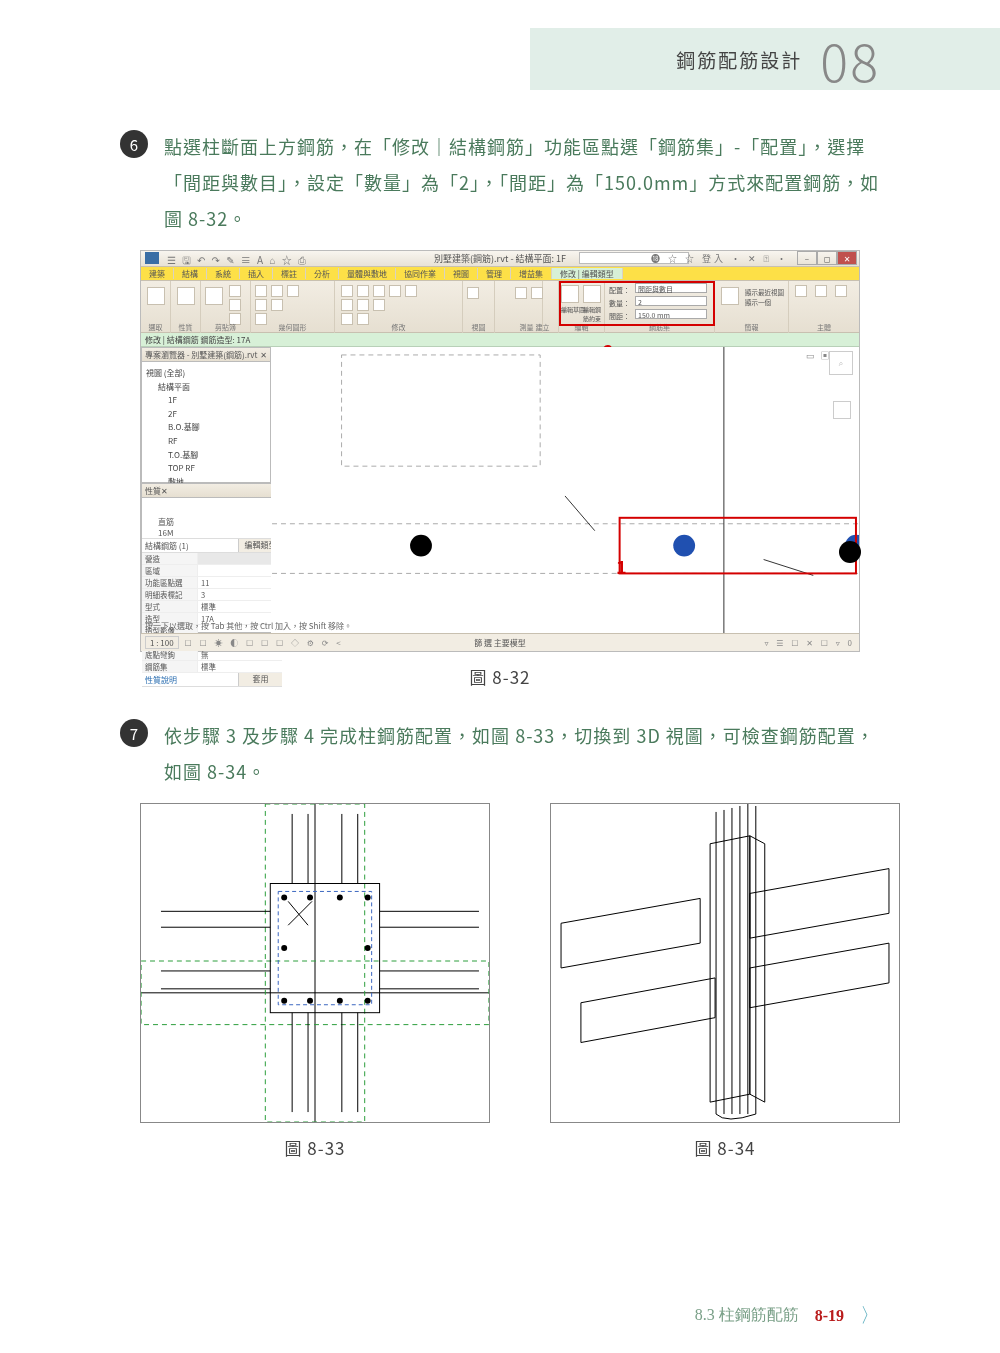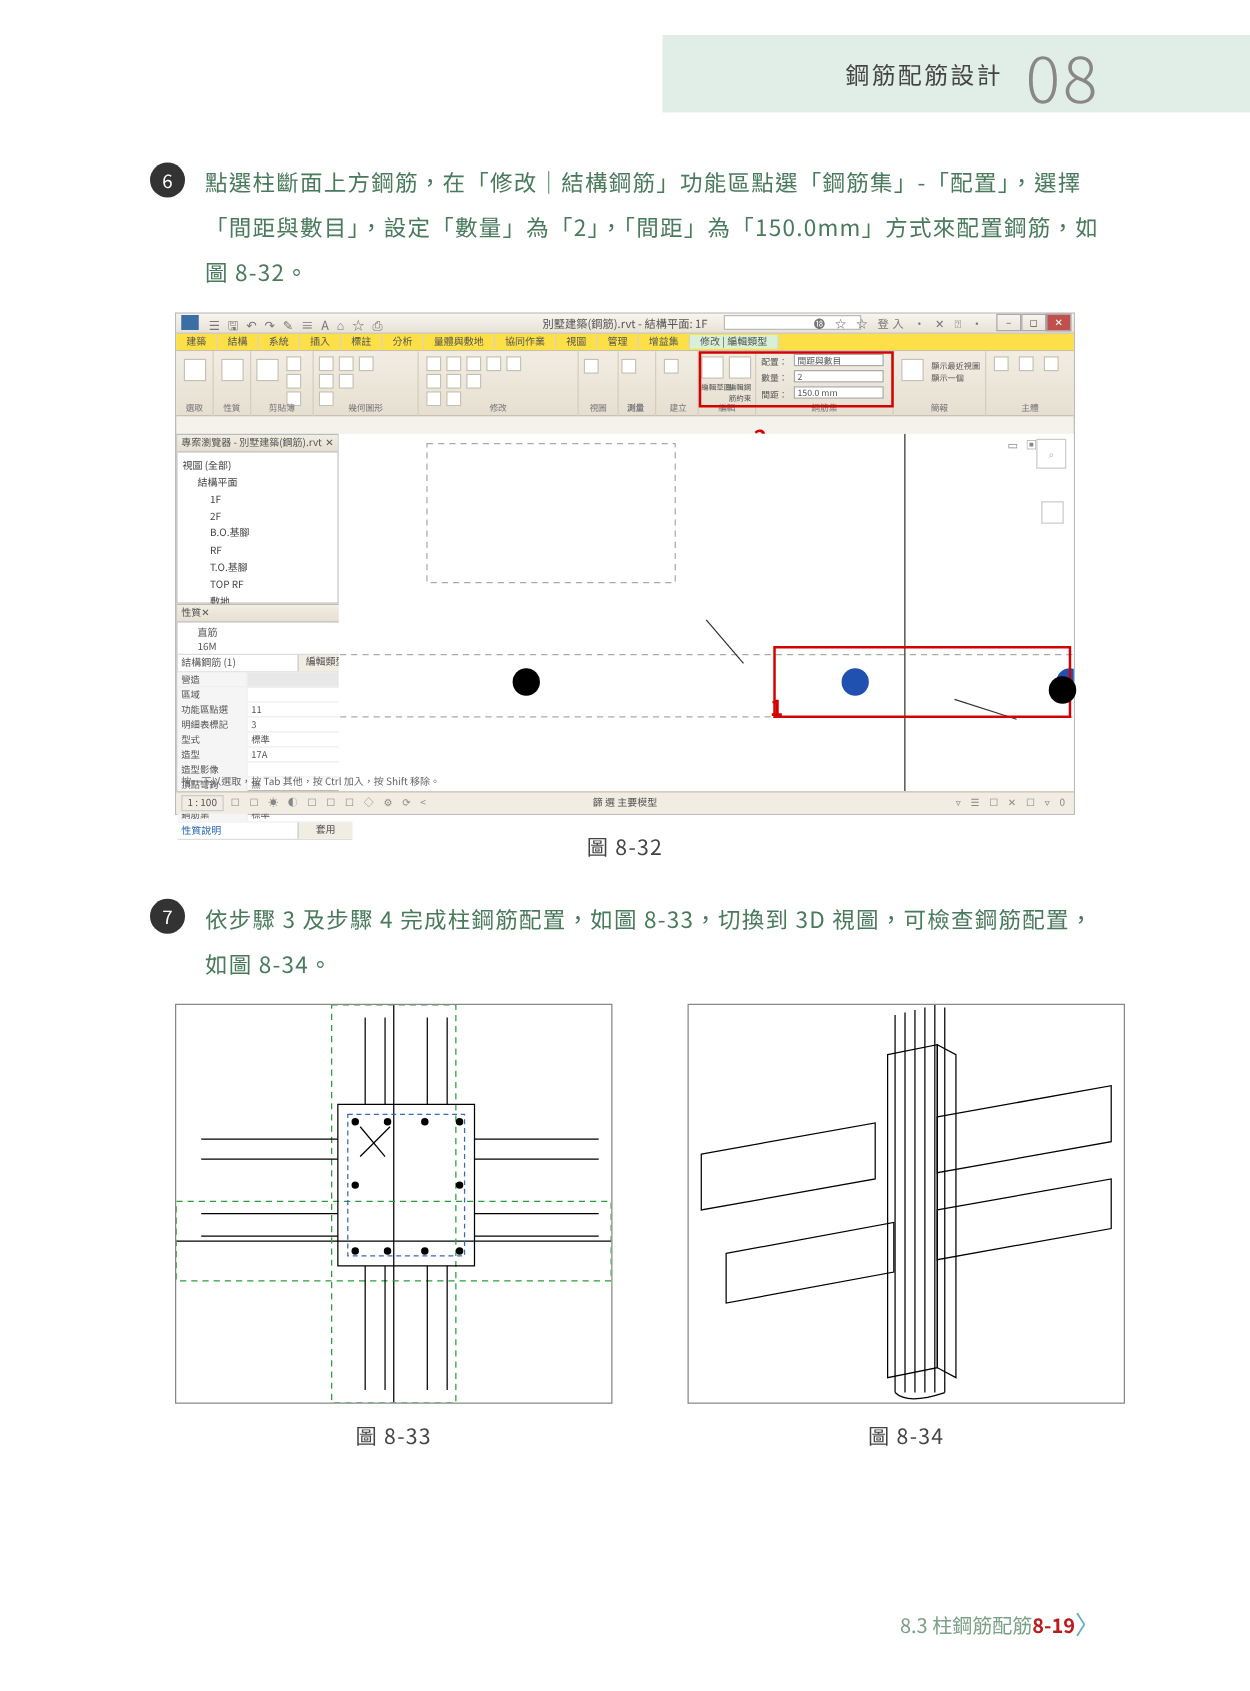--- a/index.html
+++ b/index.html
@@ -89,21 +89,21 @@
   .browser .hdr { height:14px; background:linear-gradient(#f2ede3,#e6dfd1); border-bottom:1px solid #bbb; font-size:8px; padding:1px 3px; position:relative;}
   .browser .hdr .x { position:absolute; right:3px; top:1px;}
   .tree { padding:4px 4px; font-size:8px; line-height:1.7; color:#444;}
   .tree .indent1 { padding-left:12px;}
   .tree .indent2 { padding-left:22px;}
   .props {
     position:absolute; left:0; top:232px; width:142px; height:150px;
     background:#fff; border:1px solid #bbb;
   }
   .props .hdr { height:14px; background:linear-gradient(#f2ede3,#e6dfd1); border-bottom:1px solid #bbb; font-size:8px; padding:1px 3px; position:relative;}
-  .props .swatch { height:26px; border-bottom:1px solid #ddd; padding:3px 16px; font-size:8px; line-height:1.4;}
+  .props .swatch { height:26px; border-bottom:1px solid #ddd; padding:3px 16px; font-size:8px; line-height:1.4;margin-top:15px;}
   .props .row { display:flex; height:12px; border-bottom:1px solid #eee; font-size:7.5px;}
   .props .row .k { width:56px; padding-left:3px; border-right:1px solid #eee; background:#f5f5f5;}
   .props .row .v { flex:1; padding-left:3px;}
   .props .filterrow { display:flex; height:14px; border-bottom:1px solid #ddd; font-size:8px;}
   .props .filterrow .f { flex:1; padding:1px 3px;}
   .props .filterrow .etbtn { width:44px; border-left:1px solid #ccc; background:#f2ede3; text-align:center;}
   .canvas {
     position:absolute; left:130px; top:96px; right:0; bottom:18px;
     background:#fff;
   }
@@ -125,22 +125,22 @@
 
   .caption { text-align:center; font-size:17px; color:#444; margin-top:12px; letter-spacing:1px;}
 
   
   .row2 { display:flex; gap:60px; margin-left:20px; margin-top:8px; }
   .shot2, .shot3 { width:350px; height:320px; border:1px solid #888; background:#fff; }
   .shot2 svg, .shot3 svg { width:100%; height:100%; }
 
   
   .footer {
-    position:absolute; bottom:40px; right:120px;
-    font-size:16px; color:#888; display:flex; align-items:center; gap:0;
+    position:absolute; bottom:24px; right:120px;
+    font-size:16px; color:#888; display:flex; align-items:center; gap:16px;font-family:Liberation Serif, serif;
   }
   .footer .sec { color:#7aa088; }
   .footer .pg { color:#b91c1c; font-weight:bold; }
   .footer .chev { color:#5fb0c0; font-size:20px; }
 </style>
 </head>
 <body>
 
 <div class="header-band">
   <span class="header-title">鋼筋配筋設計</span>
@@ -220,21 +220,21 @@
         <div class="ricon sm" style="left:22px; top:18px;"></div>
         <div class="ricon sm" style="left:38px; top:18px;"></div>
         <div class="ricon sm" style="left:6px; top:32px;"></div>
         <div class="ricon sm" style="left:22px; top:32px;"></div>
         <div class="lbl">修改</div>
       </div>
       <div class="rgrp" style="left:322px; width:32px;">
           <div class="ricon sm" style="left:4px; top:6px;"></div>
           <div class="lbl">視圖</div>
         </div>
-      <div class="rgrp" style="left:352px; width:32px;font-weight:bold;">
+      <div class="rgrp" style="left:370px; width:32px;">
           <div class="ricon sm" style="left:4px; top:6px;"></div>
           <div class="lbl">測量</div>
         </div>
       <div class="rgrp" style="left:386px; width:32px;">
           <div class="ricon sm" style="left:4px; top:6px;"></div>
           <div class="lbl">建立</div>
         </div>
       <div class="rgrp" style="left:418px; width:46px;">
         <div class="ricon" style="left:2px; top:4px;"></div>
         <div class="ricon" style="left:24px; top:4px;"></div>
@@ -259,20 +259,21 @@
       <div class="rgrp" style="left:648px; width:70px; border-right:none;">
         <div class="ricon sm" style="left:6px; top:4px;"></div>
         <div class="ricon sm" style="left:26px; top:4px;"></div>
         <div class="ricon sm" style="left:46px; top:4px;"></div>
         <div class="lbl">主體</div>
       </div>
 
       <div class="redbox1" style="left:418px; top:0; width:156px; height:45px;"></div>
     </div>
 
+    <div class="contextbar">修改 | 結構鋼筋    鋼筋造型: 17A</div>
 
     <div class="ann1" style="left:462px; top:86px;">2</div>
 
     <div class="browser">
       <div class="hdr"><span>專案瀏覽器 - 別墅建築(鋼筋).rvt</span><span class="x">✕</span></div>
       <div class="tree">
         <div>視圖 (全部)</div>
         <div class="indent1">結構平面</div>
         <div class="indent2">1F</div>
         <div class="indent2">2F</div>

